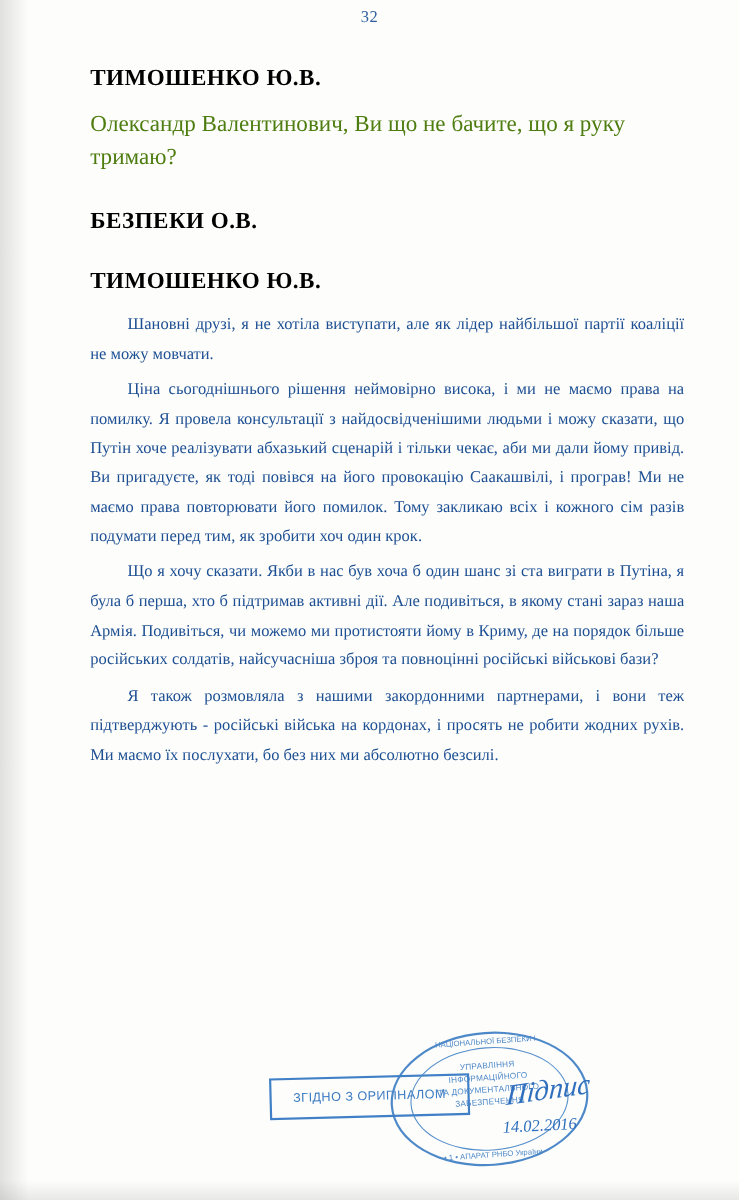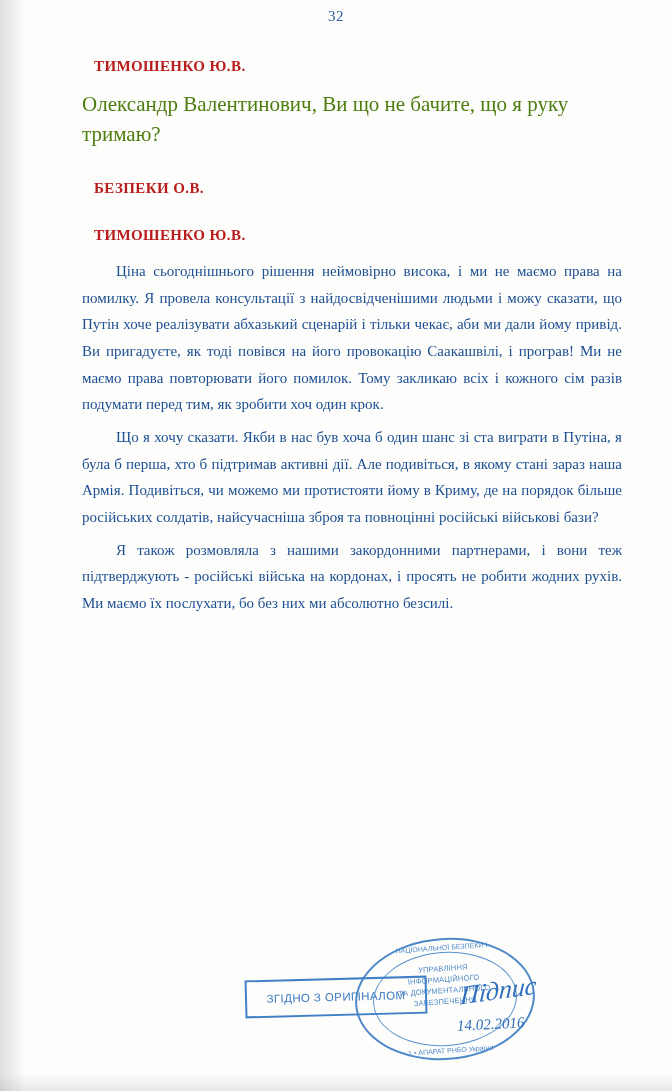--- a/index.html
+++ b/index.html
@@ -31,24 +31,24 @@
     letter-spacing: 0.5px;
   }
   .content {
     position: absolute;
     top: 58px;
     left: 82px;
     width: 540px;
   }
   .speaker {
     font-weight: bold;
-    font-size: 15px;
+    font-size: 21px;
     letter-spacing: 0.4px;
-    margin: 0 0 14px 12px;
-    color: #b91c1c;
+    margin: 0 0 14px 0;
+    color: #000000;
   }
   .speaker.second { margin-top: 30px; }
   .line {
     font-size: 21px;
     line-height: 1.45;
     margin: 0 0 26px 0;
     color: #4d7c0f;
   }
   .para {
     font-size: 15px;
@@ -169,20 +169,21 @@
 
   <div class="content">
 
     <p class="speaker">ТИМОШЕНКО Ю.В.</p>
     <p class="line">Олександр Валентинович, Ви що не бачите, що я руку тримаю?</p>
 
     <p class="speaker second">БЕЗПЕКИ О.В.</p>
 
     <p class="speaker second">ТИМОШЕНКО Ю.В.</p>
 
+    <p class="para">Шановні друзі, я не хотіла виступати, але як лідер найбільшої партії коаліції не можу мовчати.</p>
     <p class="para">Ціна сьогоднішнього рішення неймовірно висока, і ми не маємо права на помилку. Я провела консультації з найдосвідченішими людьми і можу сказати, що Путін хоче реалізувати абхазький сценарій і тільки чекає, аби ми дали йому привід. Ви пригадуєте, як тоді повівся на його провокацію Саакашвілі, і програв! Ми не маємо права повторювати його помилок. Тому закликаю всіх і кожного сім разів подумати перед тим, як зробити хоч один крок.</p>
     <p class="para">Що я хочу сказати. Якби в нас був хоча б один шанс зі ста виграти в Путіна, я була б перша, хто б підтримав активні дії. Але подивіться, в якому стані зараз наша Армія. Подивіться, чи можемо ми протистояти йому в Криму, де на порядок більше російських солдатів, найсучасніша зброя та повноцінні російські військові бази?</p>
     <p class="para">Я також розмовляла з нашими закордонними партнерами, і вони теж підтверджують - російські війська на кордонах, і просять не робити жодних рухів. Ми маємо їх послухати, бо без них ми абсолютно безсилі.</p>
 
   </div>
 
   <div class="stamp-area">
 
     <div class="rect-stamp">
       <span>ЗГІДНО З ОРИГІНАЛОМ</span>

